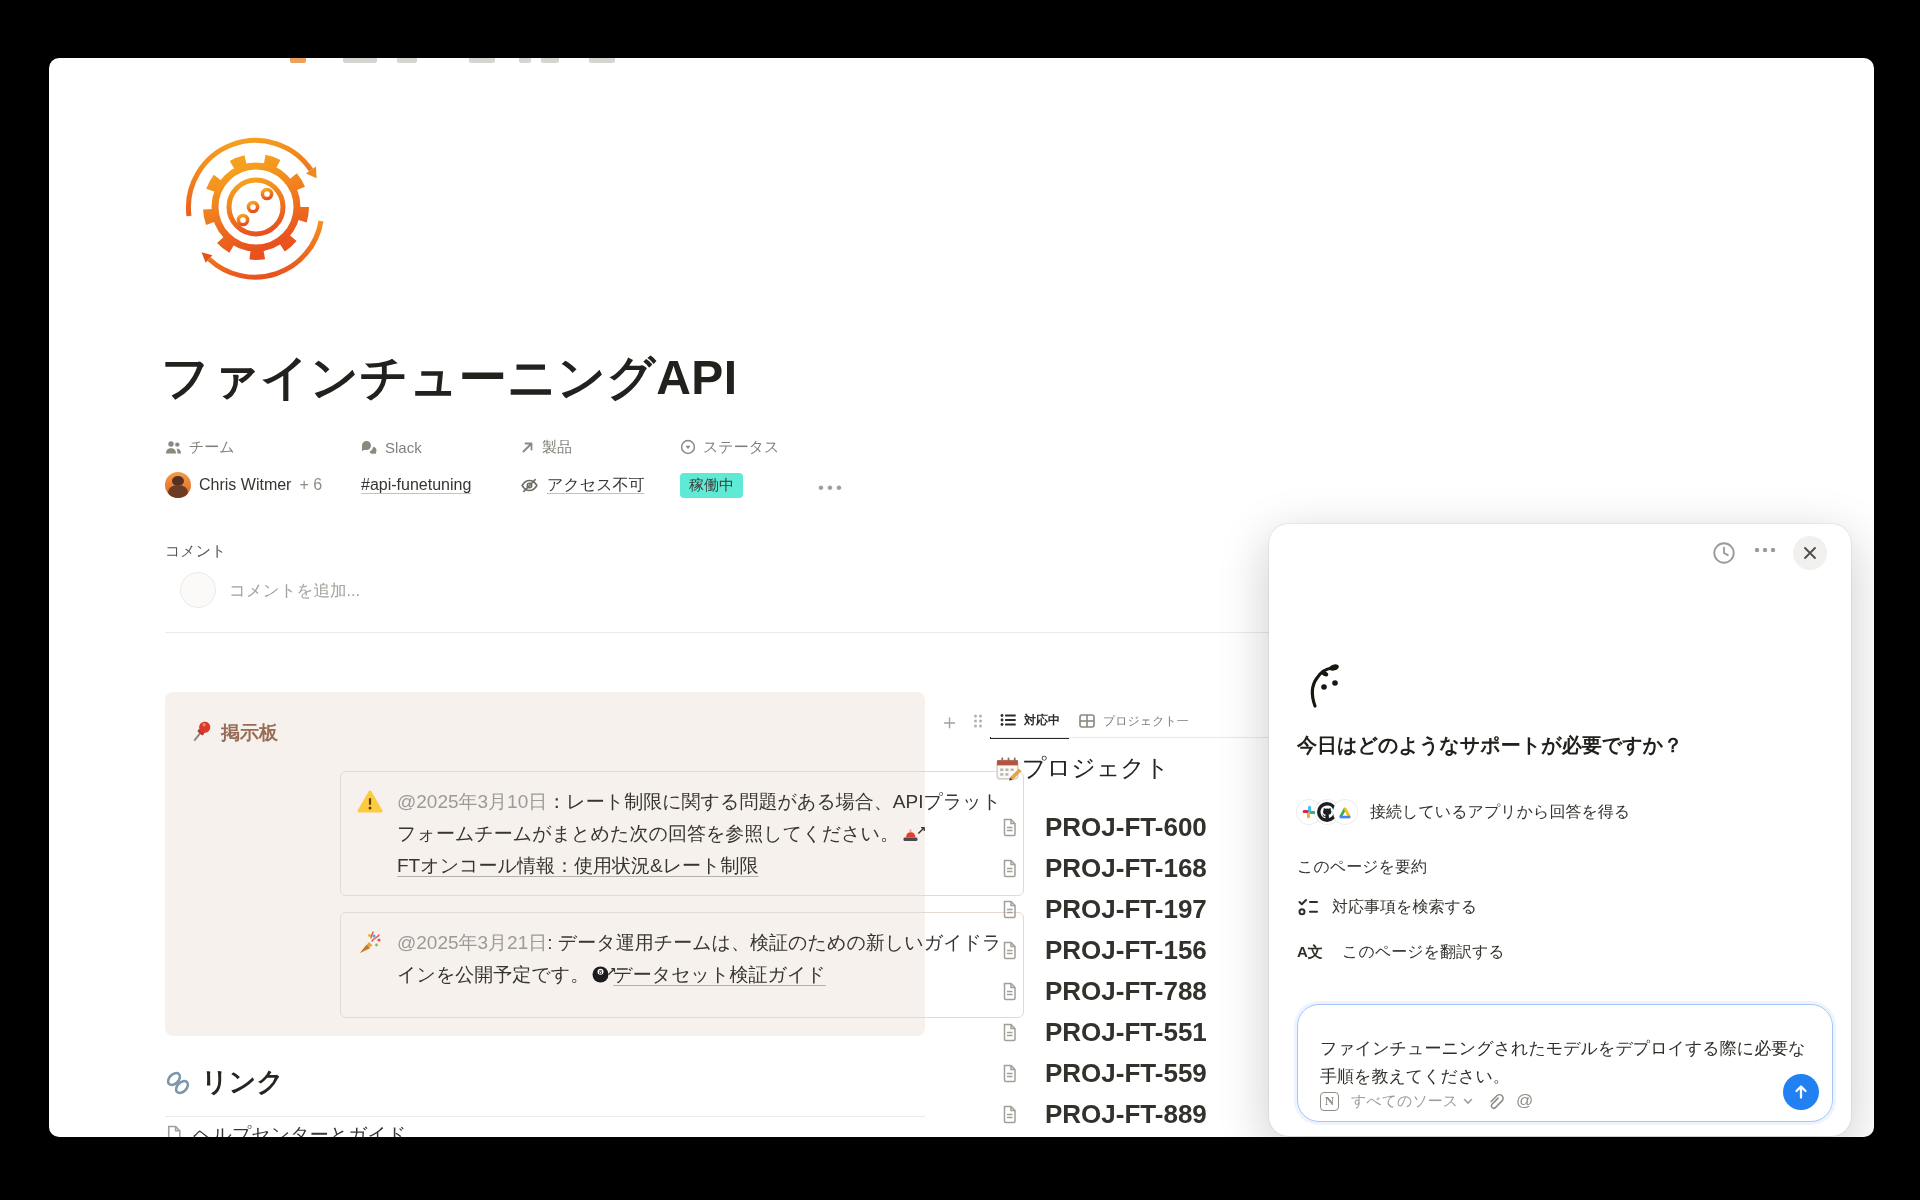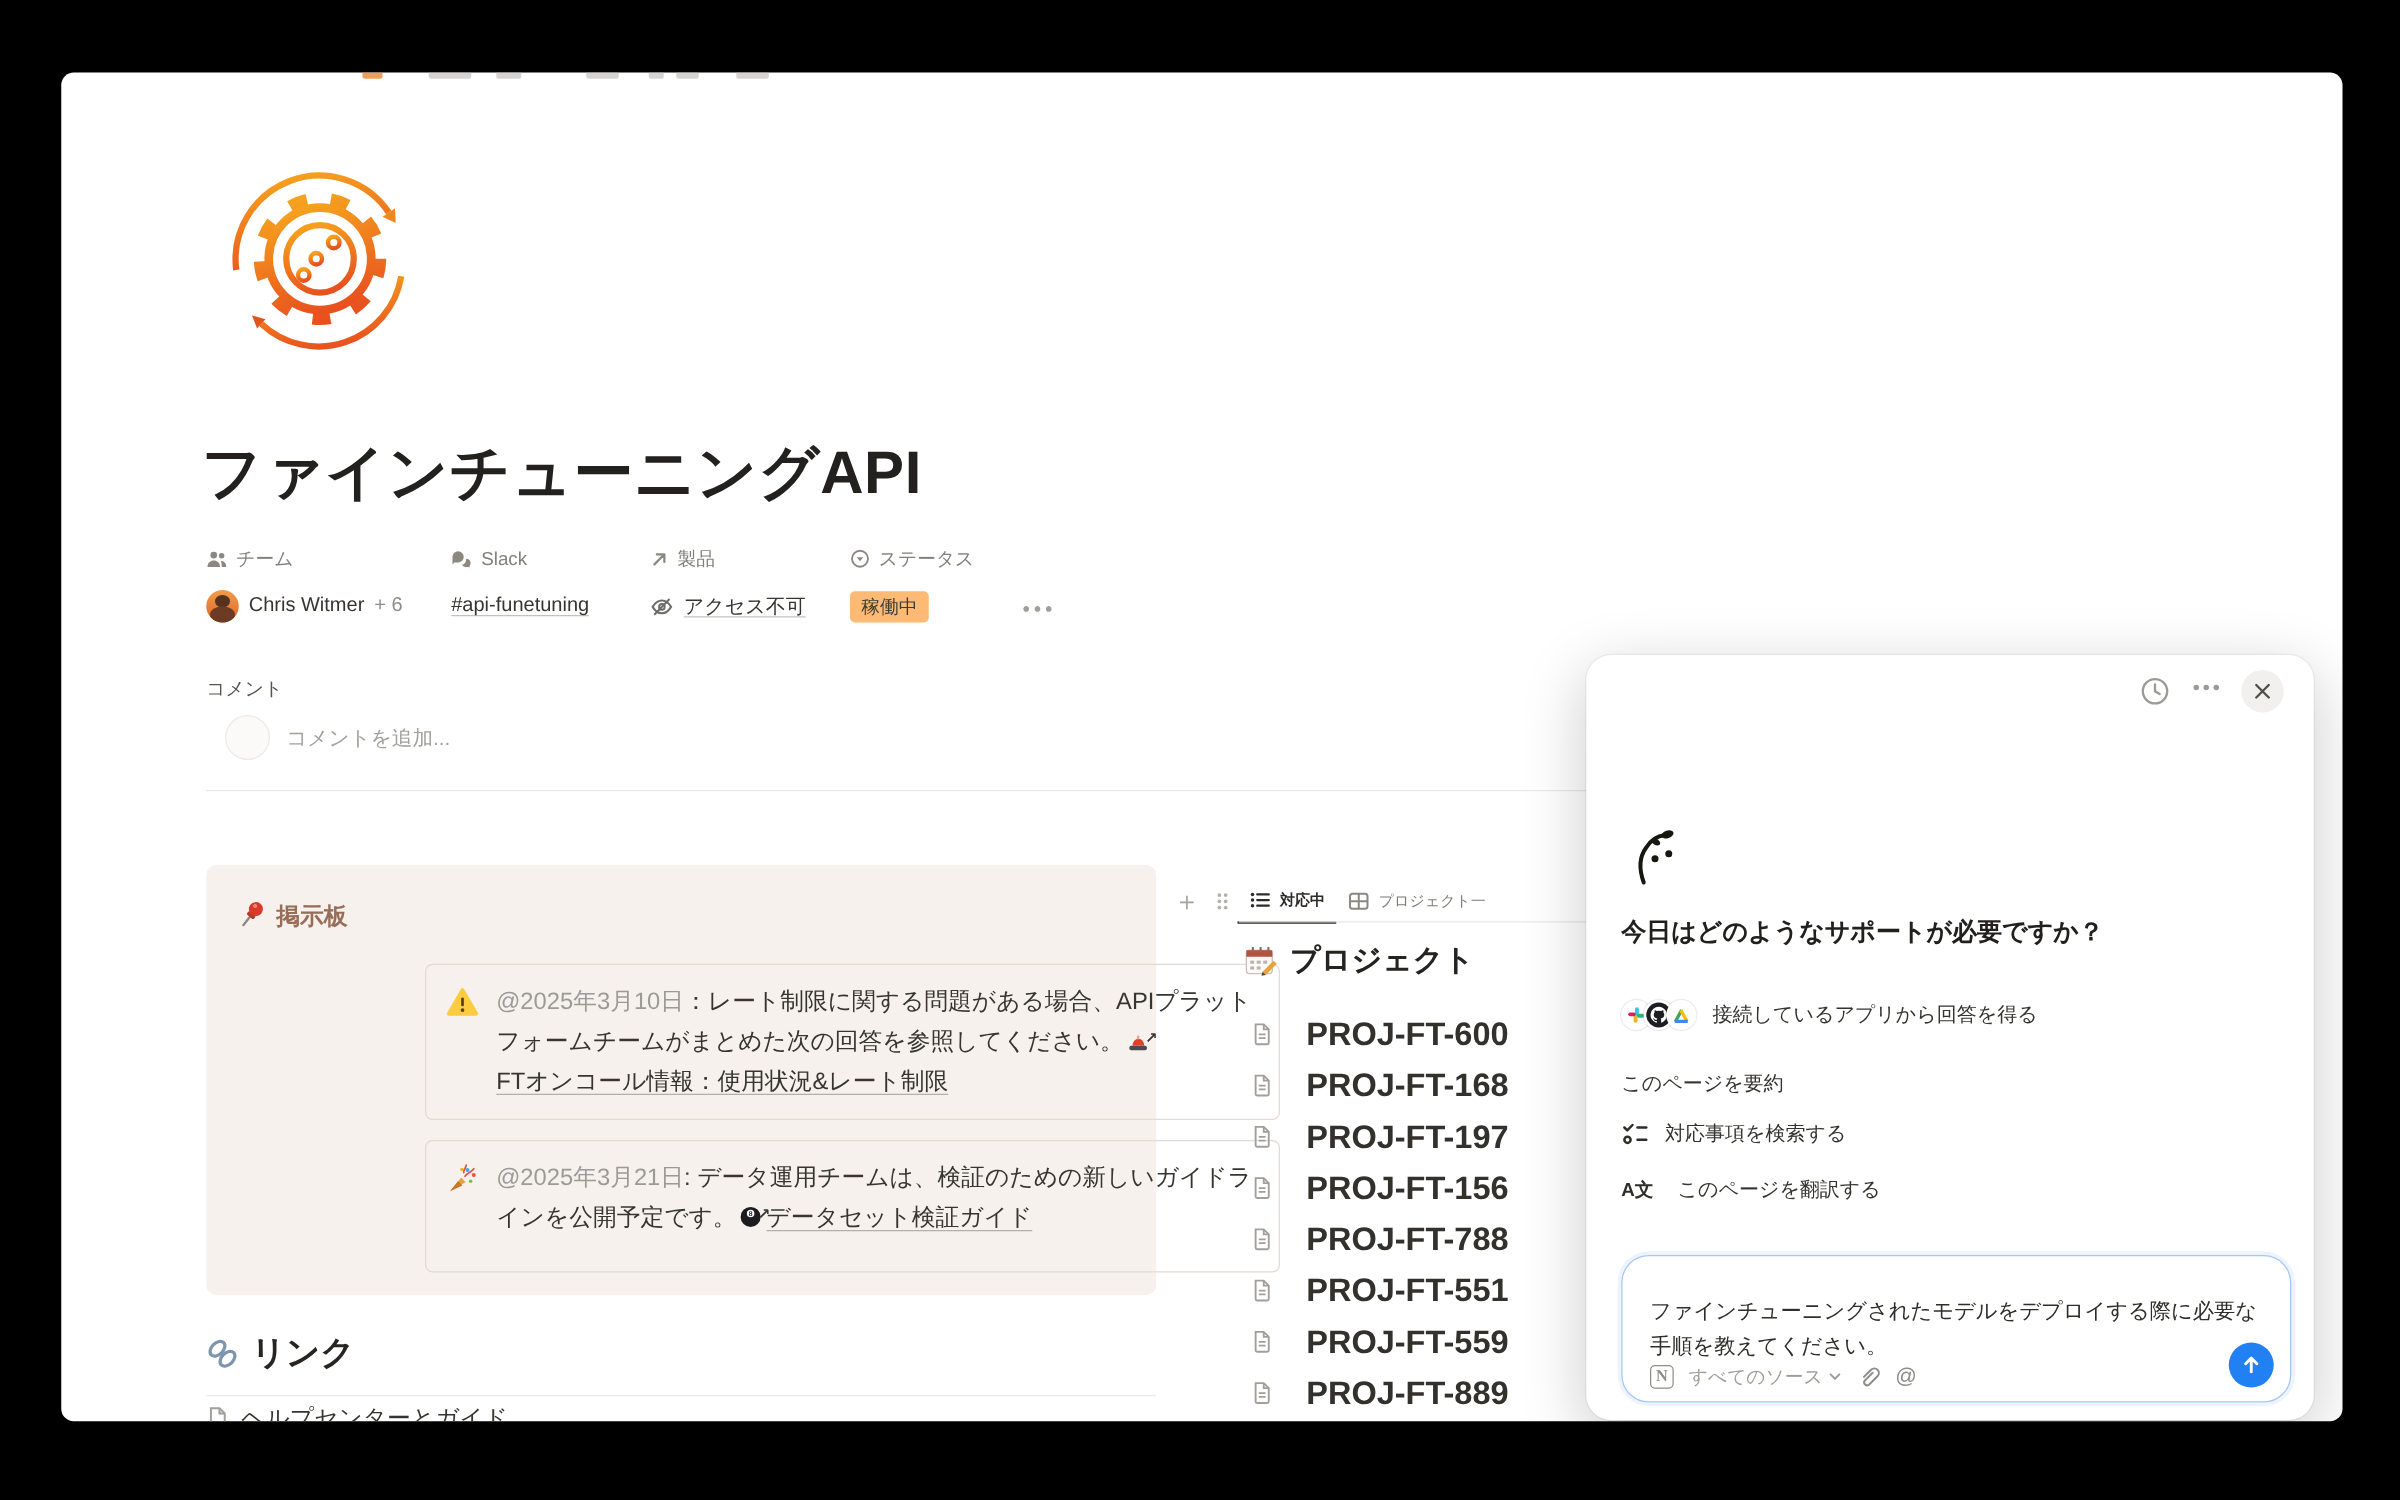--- a/index.html
+++ b/index.html
@@ -9,21 +9,21 @@
   .window{left:49px;top:58px;width:1825px;height:1079px;background:#fff;border-radius:10px;overflow:hidden;}
   
   .frag{top:0;height:5px;border-radius:0 0 2px 2px;background:#cfcdc9;opacity:.85;}
   .frag.orange{background:#e8913f;}
   
   .page-title{left:112px;top:288px;font-size:48px;font-weight:700;color:#22211e;letter-spacing:.5px;}
   
   .prop-label{top:379px;height:20px;display:flex;align-items:center;gap:7px;font-size:15px;color:#82807a;}
   .prop-value{top:412px;height:30px;display:flex;align-items:center;gap:8px;font-size:16px;color:#37352f;}
   .underlined{text-decoration:underline;text-decoration-color:rgba(55,53,47,.30);text-underline-offset:3px;}
-  .pill{background:#fdba74;border-radius:4px;padding:3px 9px;font-size:15px;color:#3c3b36;}
+  .pill{background:#5eead4;border-radius:4px;padding:3px 9px;font-size:15px;color:#3c3b36;}
   .plus6{color:#8f8d86;}
   .avatar{width:26px;height:26px;border-radius:50%;background:linear-gradient(180deg,#f39c4b,#dd6526);position:relative;overflow:hidden;flex:none;}
   .avatar:before{content:"";position:absolute;left:7px;top:4px;width:12px;height:10px;border-radius:50%;background:#57311f;}
   .avatar:after{content:"";position:absolute;left:3px;top:13px;width:20px;height:14px;border-radius:50%;background:#6b3c23;}
   .more-dots{font-size:17px;color:#a19f99;letter-spacing:3px;}
   
   .comments-h{left:116px;top:484px;font-size:15px;color:#56544e;}
   .cmt-avatar{left:131px;top:514px;width:34px;height:34px;border-radius:50%;background:#fbfaf9;border:1px solid #eceae7;}
   .cmt-add{left:180px;top:522px;font-size:16.5px;color:#a3a19b;}
   .divider{height:1px;background:#ebeae8;}
@@ -41,21 +41,21 @@
   .links-h{left:152px;top:1006px;font-size:27px;font-weight:700;color:#26251f;}
   .clipped-row{left:116px;top:1064px;display:flex;align-items:center;gap:10px;font-size:19px;font-weight:500;}
   
   .board-clip{left:884px;top:640px;width:336px;height:439px;overflow:hidden;}
   .tabrow{position:absolute;left:0;top:5px;height:36px;display:flex;align-items:center;}
   .tab{display:flex;align-items:center;gap:7px;padding:0 9px;height:34px;font-size:12px;}
   .tab.active{font-weight:600;color:#2c2b27;border-bottom:2px solid #2b2a27;}
   .tab.inactive{color:#7e7c76;font-weight:500;}
   .tab-border{position:absolute;left:58px;top:39px;width:278px;height:1px;background:#e9e8e6;}
   .ghost-btn{color:#a5a39d;font-size:21px;line-height:21px;}
-  .board-h{position:absolute;left:62px;top:54px;display:flex;align-items:center;gap:10px;font-size:24px;font-weight:700;color:#242320;text-align:right;}
+  .board-h{position:absolute;left:62px;top:54px;display:flex;align-items:center;font-size:24px;font-weight:400;color:#242320;text-align:right;}
   .proj-row{position:absolute;left:68px;display:flex;align-items:center;gap:27px;font-size:26px;font-weight:600;color:#32312c;height:30px;}
   
   .ai-panel{left:1220px;top:466px;width:582px;height:612px;background:#fff;border-radius:20px;
             box-shadow:0 0 0 1px rgba(15,15,15,.05),0 14px 50px rgba(15,15,15,.22);}
   .ai-head-ic{position:absolute;top:16px;color:#9b9a97;}
   .ai-close{position:absolute;right:24px;top:12px;width:34px;height:34px;border-radius:50%;background:#f1f0ee;display:flex;align-items:center;justify-content:center;}
   .ai-title{position:absolute;left:28px;top:208px;font-size:20px;font-weight:700;color:#21201c;}
   .ai-item{position:absolute;left:28px;height:32px;display:flex;align-items:center;gap:13px;font-size:16px;color:#34332e;font-weight:500;}
   .app-ic{width:24px;height:24px;border-radius:50%;background:#fff;box-shadow:0 0 0 1px rgba(0,0,0,.07);display:flex;align-items:center;justify-content:center;}
   .app-ic+.app-ic{margin-left:-6px;}

